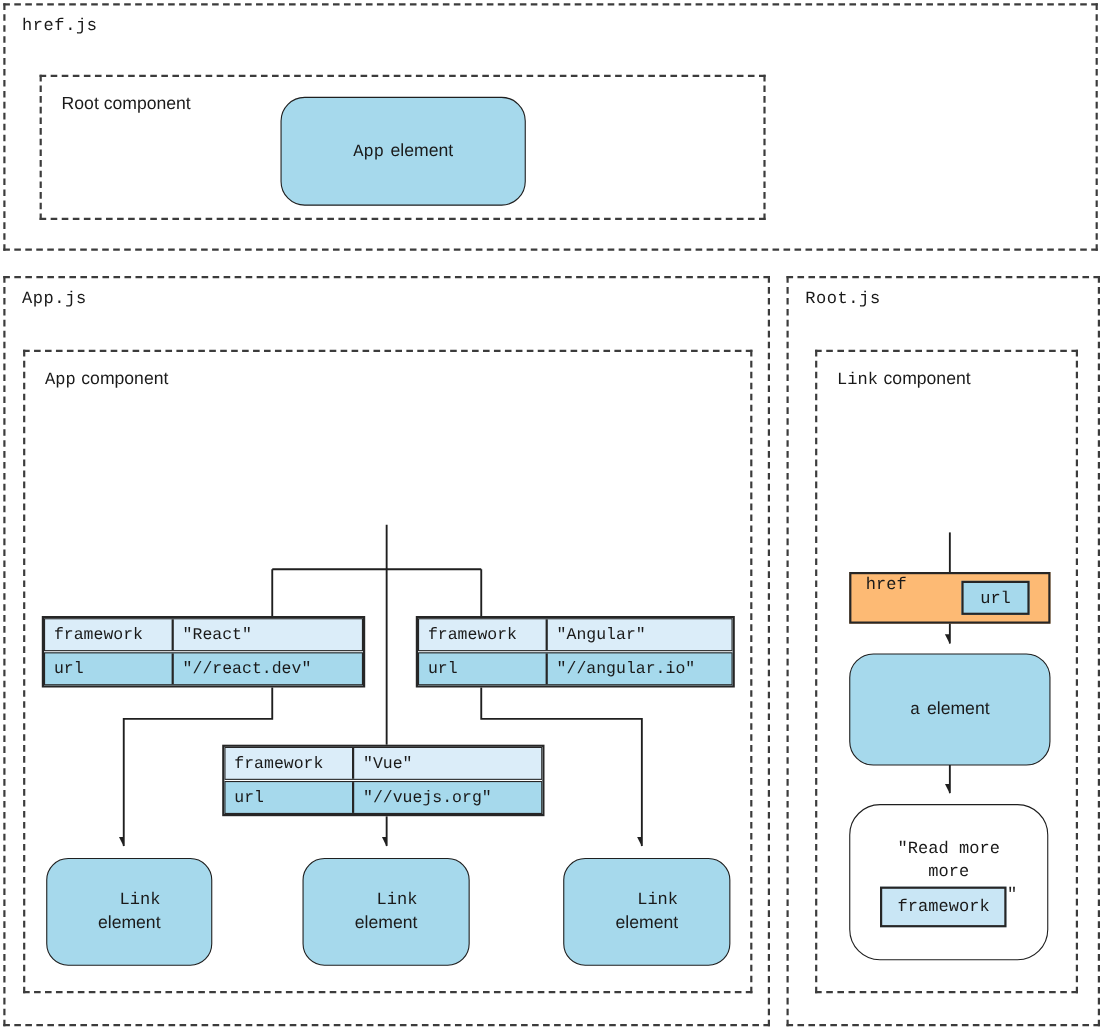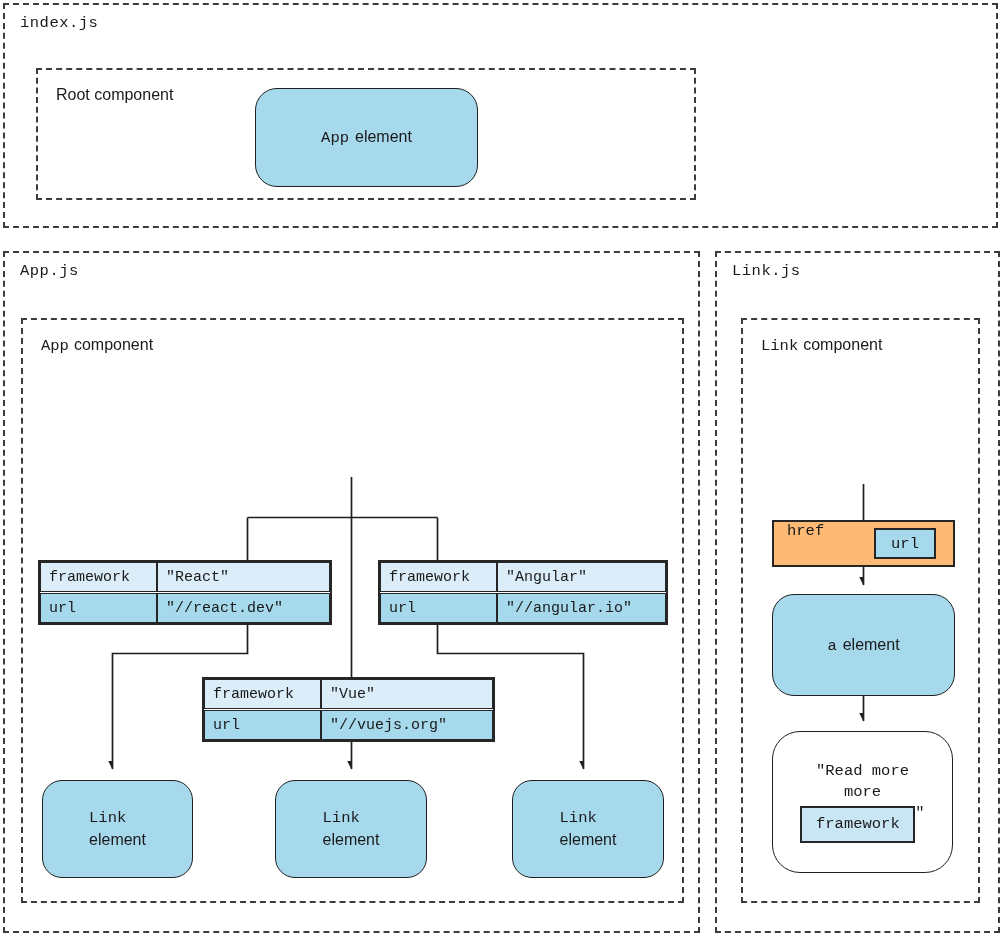--- a/index.html
+++ b/index.html
@@ -20,21 +20,21 @@
   .sec-link{left:715px;top:251px;width:285px;height:682px;}
   .box-linkcomp{left:741px;top:318px;width:239px;height:585px;}
 
   .file-title{position:absolute;left:15px;top:9px;font-size:15.5px;letter-spacing:.5px;}
   .comp-title{position:absolute;left:18px;top:16px;font-size:16px;}
   .comp-title .mono{font-size:15.5px;margin-right:5px;}
 
   
   .node{
     position:absolute;background:#a6d9ec;border:1.6px solid #1f1f1f;border-radius:22px;
-    display:flex;align-items:center;justify-content:center;text-align:left;
+    display:flex;align-items:center;justify-content:center;text-align:right;
     font-size:16px;box-sizing:border-box;
   }
   .node .mono{font-size:15.5px;}
   .node .code-gap{margin-right:6px;}
   .n-appel{left:255px;top:88px;width:223px;height:99px;}
   .n-frag{left:238px;top:379px;width:227px;height:99px;}
   .n-link{width:152px;height:98px;border-radius:20px;top:780px;}
   .n-link1{left:42px;width:151px;}
   .n-link2{left:275px;}
   .n-link3{left:512px;}
@@ -86,35 +86,35 @@
   .rm-quote{line-height:15px;}
 
   .wires{position:absolute;left:0;top:0;width:1003px;height:939px;overflow:visible;}
 </style>
 </head>
 <body>
 
 <div class="canvas">
 
   <div class="dashed sec-index">
-    <div class="file-title mono">index.js</div>
+    <div class="file-title mono">href.js</div>
   </div>
   <div class="dashed box-root">
     <div class="comp-title sans">Root component</div>
   </div>
 
   <div class="dashed sec-app">
     <div class="file-title mono">App.js</div>
   </div>
   <div class="dashed box-appcomp">
     <div class="comp-title"><span class="mono">App</span><span class="sans">component</span></div>
   </div>
 
   <div class="dashed sec-link">
-    <div class="file-title mono">Link.js</div>
+    <div class="file-title mono">Root.js</div>
   </div>
   <div class="dashed box-linkcomp">
     <div class="comp-title"><span class="mono">Link</span><span class="sans">component</span></div>
   </div>
 
   <svg class="wires" viewBox="0 0 1003 939">
     <defs>
       <marker id="arrow" markerUnits="userSpaceOnUse" markerWidth="12" markerHeight="12" refX="8.5" refY="0" orient="auto">
         <path d="M0,-4.5 L9,0 L0,4.5 Z" fill="#1f1f1f"></path>
       </marker>

